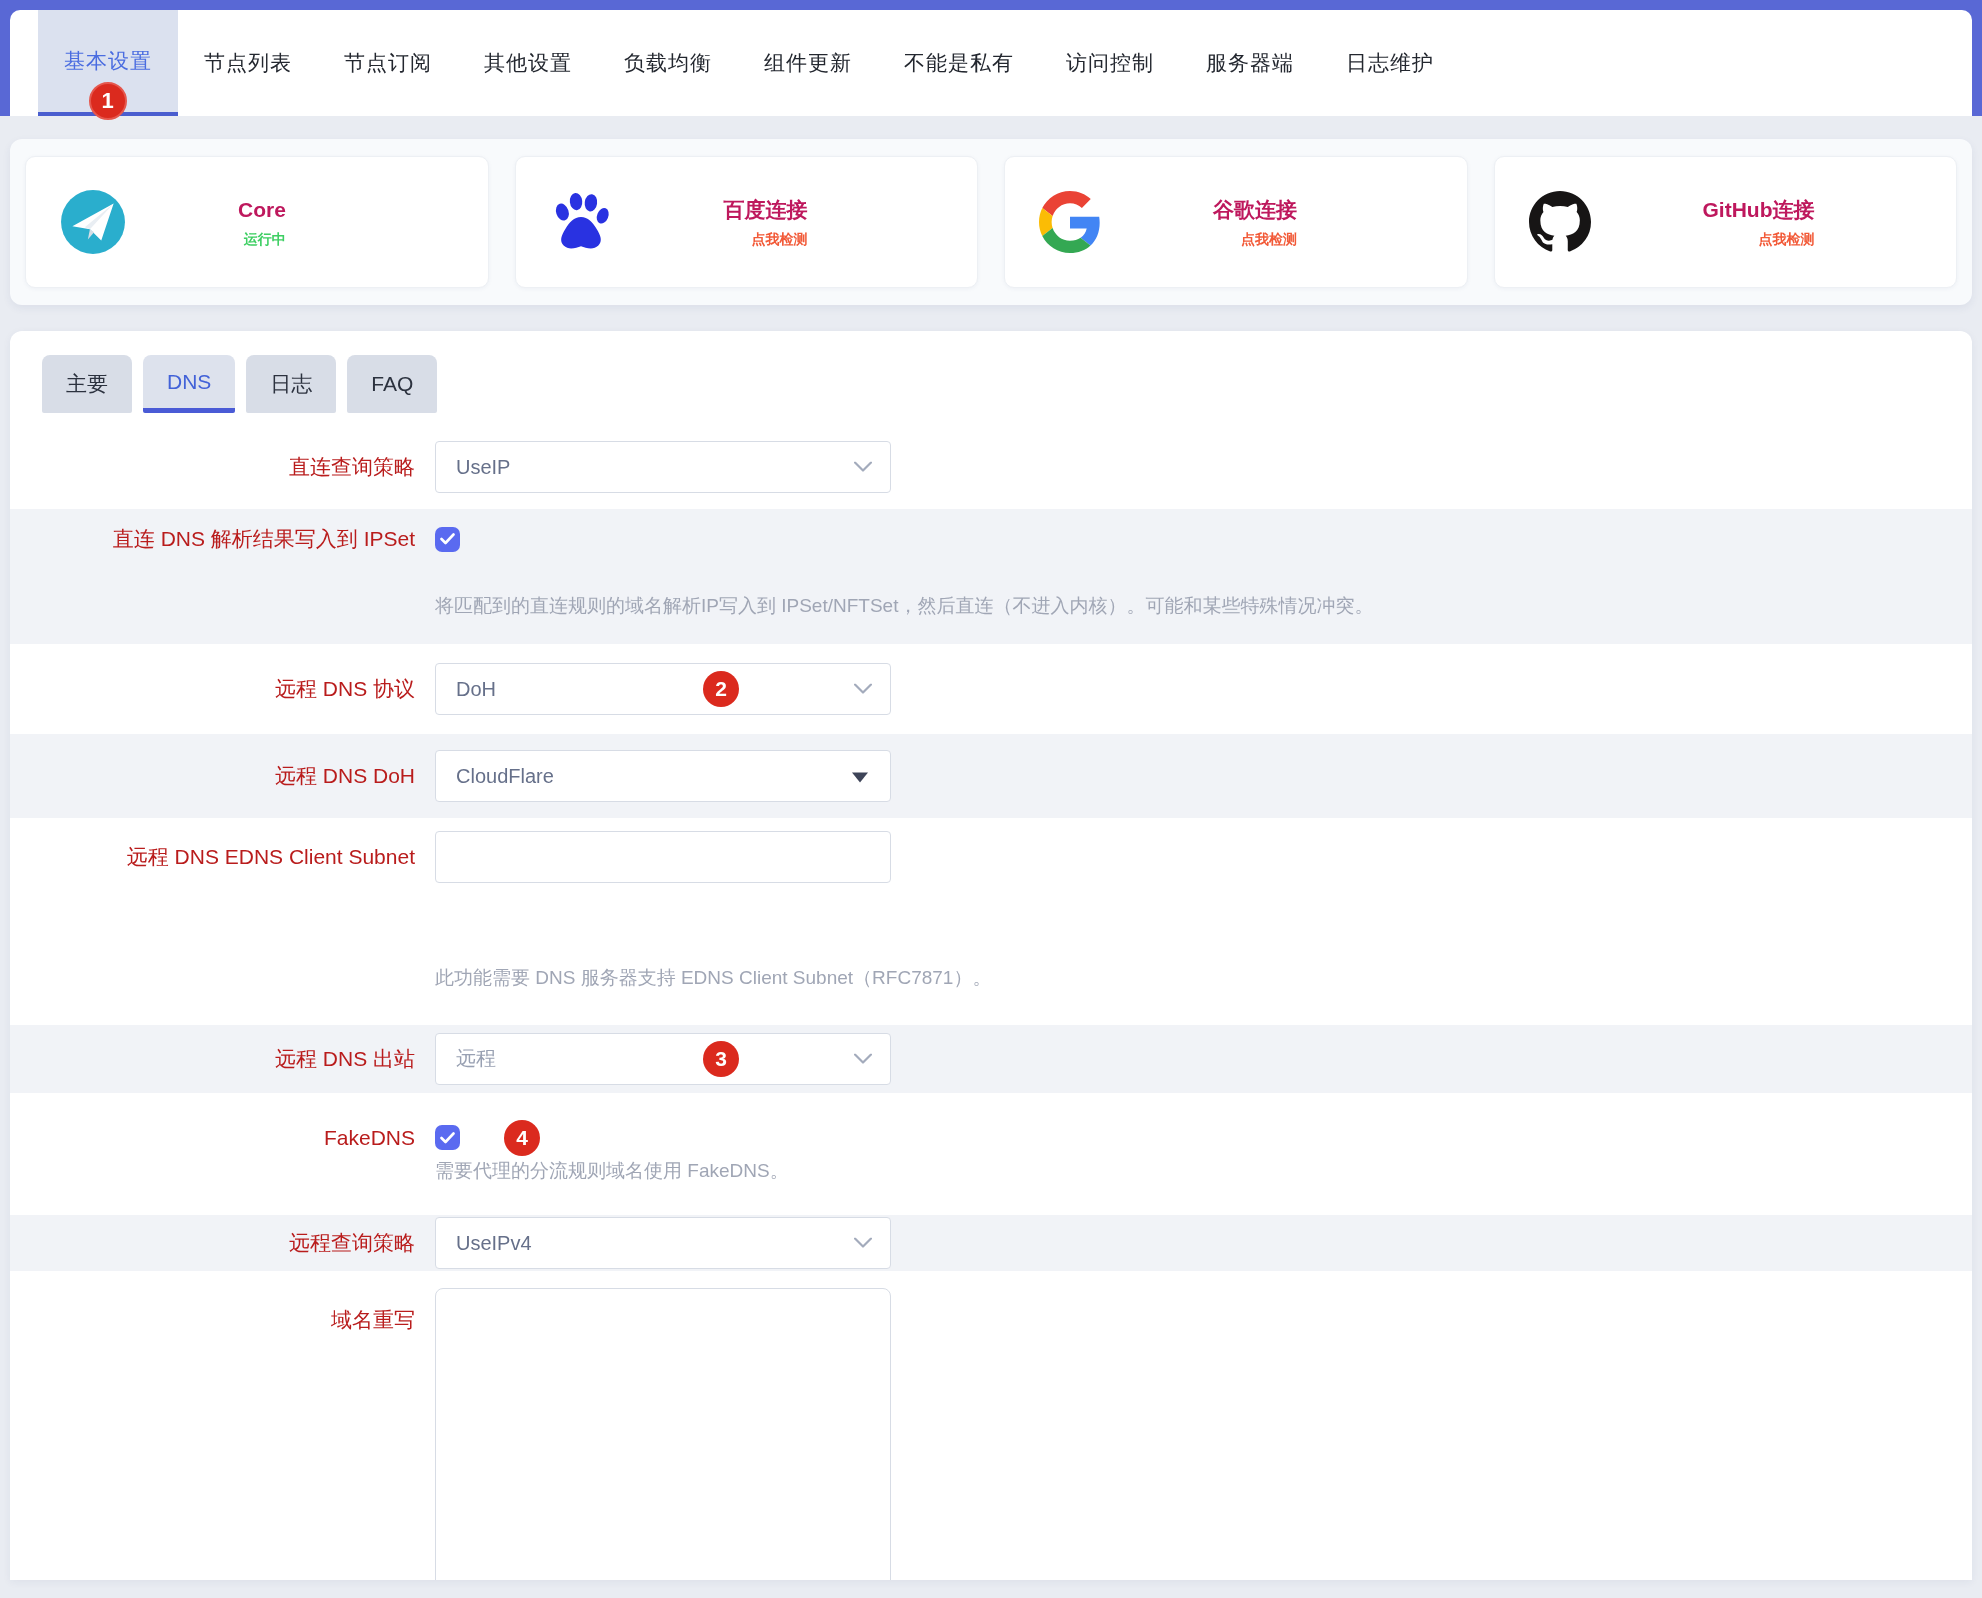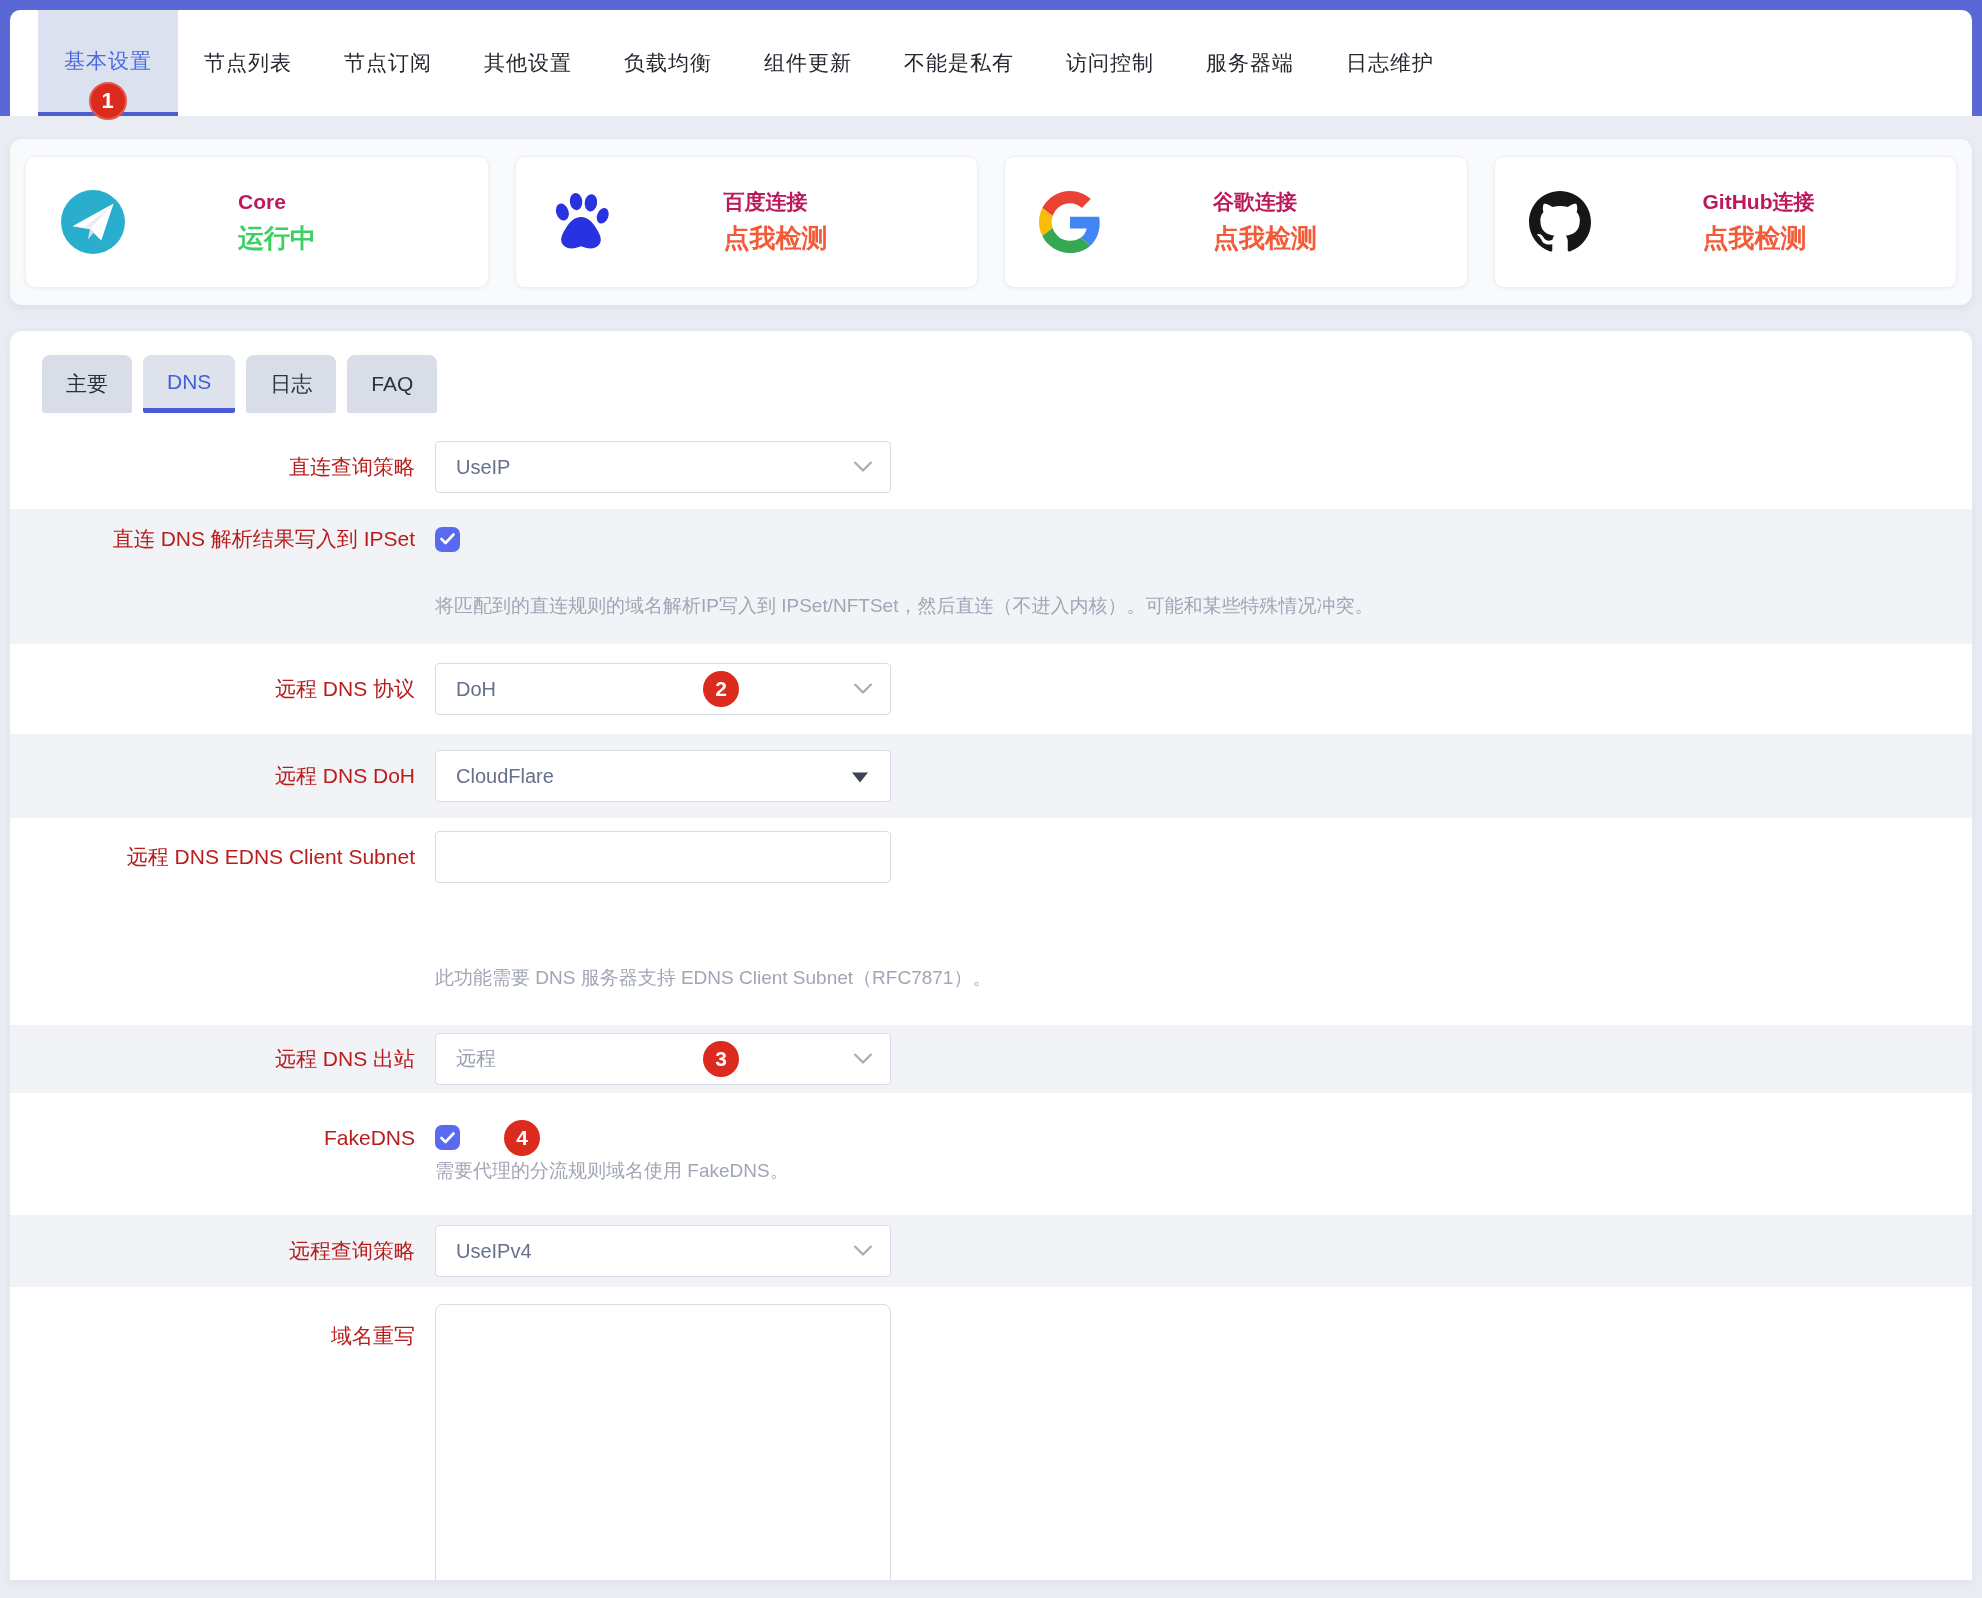--- a/index.html
+++ b/index.html
@@ -41,21 +41,21 @@
     box-shadow:0 3px 8px rgba(40,55,110,.07);
   }
   .card {
     flex:1; height:132px; background:#ffffff; border:1px solid #edf0f4;
     border-radius:10px; box-shadow:0 1px 4px rgba(40,55,110,.05);
     display:flex; align-items:center; padding-left:34px;
   }
   .card-icon { width:66px; height:66px; flex:0 0 66px; }
   .card-text { margin-left:112px; line-height:1.3; }
   .card-title { font-size:21px; font-weight:bold; color:#be185d; }
-  .card-status { font-size:26px; font-weight:bold; margin-top:6px; cursor:pointer; }
+  .card-status { font-size:14px; font-weight:bold; margin-top:6px; cursor:pointer;text-align:right; }
   .status-green { color:#3ecf63; }
   .status-orange { color:#f25a38; }
 
   
   .main-panel {
     margin:26px 10px 0; background:#ffffff; border-radius:12px 12px 0 0;
     box-shadow:0 2px 8px rgba(40,55,110,.06);
     height:1249px; overflow:hidden;
   }
   .subtabs { display:flex; gap:11px; padding:24px 0 0 32px; }
@@ -301,21 +301,21 @@
         <span class="checkbox">
           <svg width="15" height="12" viewBox="0 0 15 12">
               <polyline points="1.5,6 5.5,10 13.5,1.5" fill="none" stroke="#ffffff" stroke-width="2.6" stroke-linecap="round" stroke-linejoin="round"></polyline>
             </svg>
         </span>
         <span class="inline-badge">4</span>
       </div>
       <div class="fdesc" style="">需要代理的分流规则域名使用 FakeDNS。</div>
     </div>
 
-    <div class="frow gray" style="padding:10px 0;">
+    <div class="frow gray" style="padding:2px 0;">
       <div class="flabel">远程查询策略</div>
       <div class="fctl">
         <div class="select">
           <span class="select-value">UseIPv4</span>
           <svg class="chevron" width="18" height="11" viewBox="0 0 18 11">
               <polyline points="1,1 9,9 17,1" fill="none" stroke="#a3abbc" stroke-width="2.2" stroke-linecap="round" stroke-linejoin="round"></polyline>
             </svg>
         </div>
       </div>
     </div>

